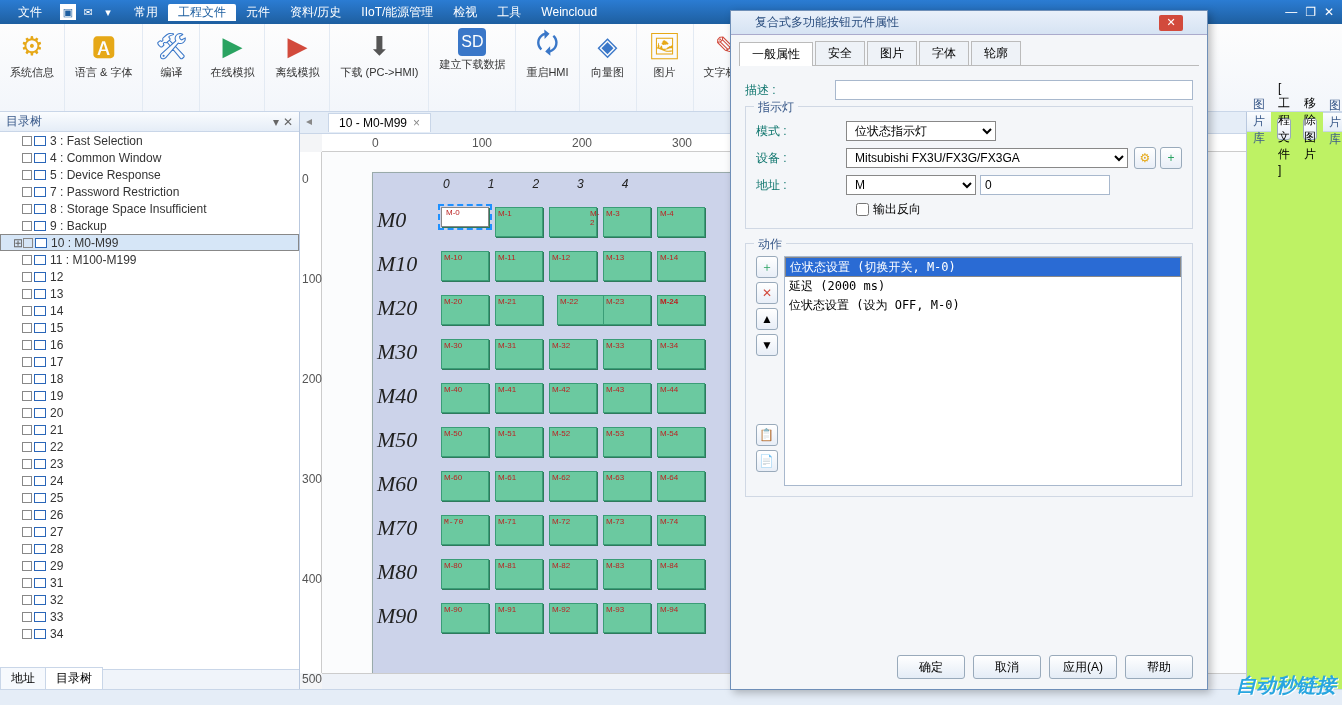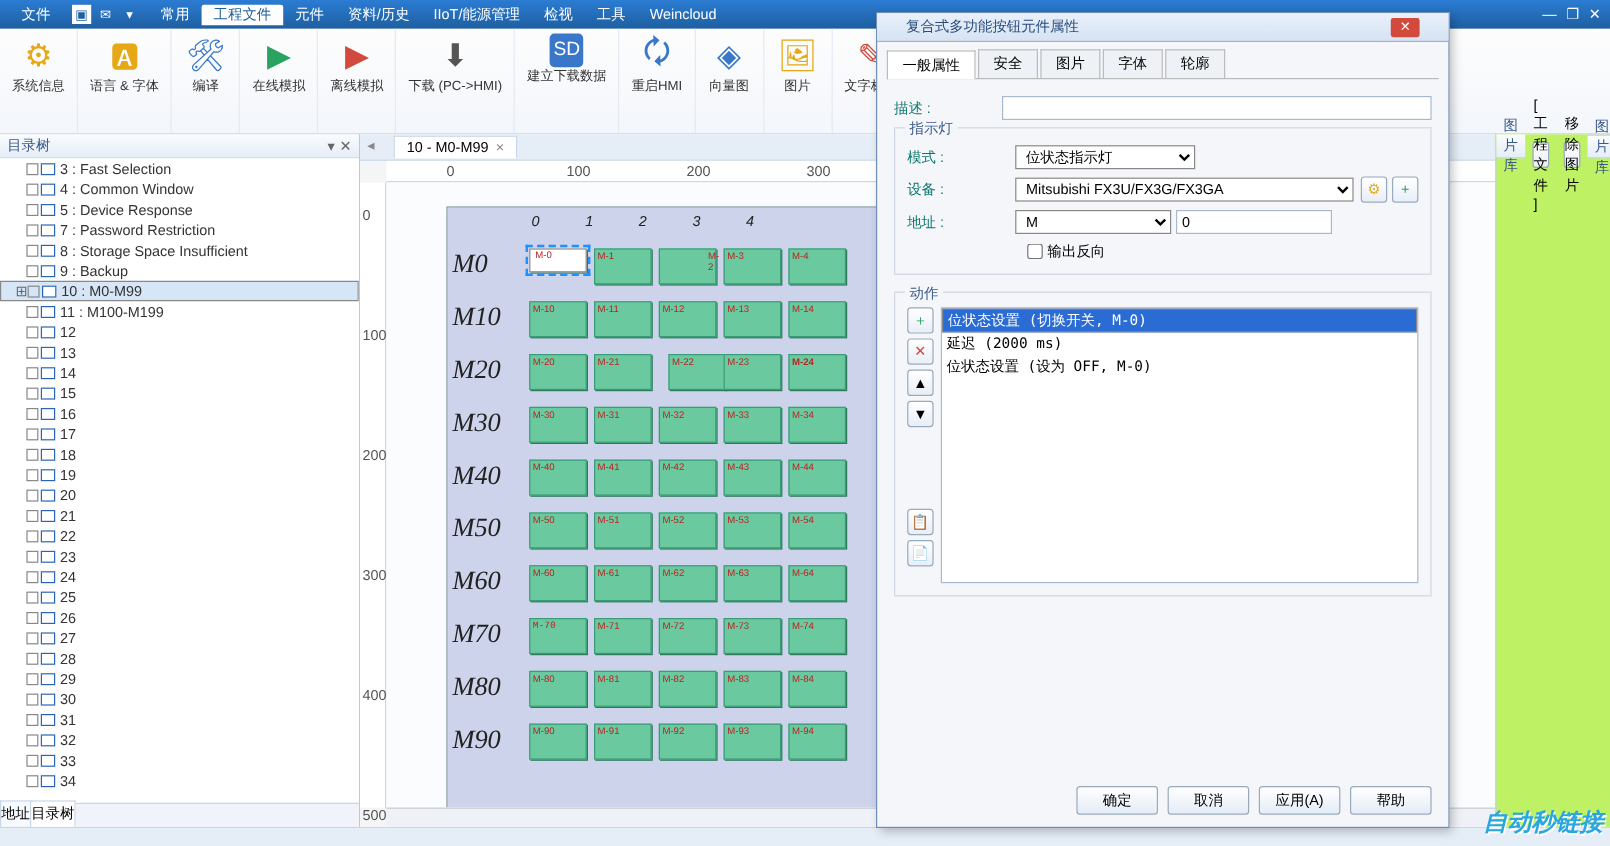--- a/index.html
+++ b/index.html
@@ -17,21 +17,21 @@
 .leftpanel{width:300px;border-right:1px solid #b9c8de;display:flex;flex-direction:column}
 .panelhdr{height:20px;background:linear-gradient(#fafcfe,#e5edf7);border-bottom:1px solid #c9d6e8;display:flex;align-items:center;padding:0 6px}
 .panelhdr .ttl{color:#3a5a8a}
 .panelhdr .pctrl{margin-left:auto;display:flex;gap:4px;font-size:10px;color:#666}
 .tree{flex:1;overflow:auto;background:#fff}
 .tree .row{height:17px;display:flex;align-items:center;padding-left:12px;color:#333}
 .tree .row .box{width:10px;height:10px;border:1px solid #888;margin-right:2px}
 .tree .row .pg{width:12px;height:10px;border:1px solid #2a66b8;background:#fff;margin-right:4px}
 .tree .row.sel{background:#d6e6f7}
 .bottabs{height:20px;border-top:1px solid #c9d6e8;display:flex;align-items:flex-end;background:#f0f4fa}
-.bottabs .t{border:1px solid #c9d6e8;border-bottom:none;padding:2px 0;margin-right:-1px;background:#f6f9fd}
+.bottabs .t{border:1px solid #c9d6e8;border-bottom:none;padding:2px 10px;margin-right:-1px;background:#f6f9fd}
 .bottabs .t.act{background:#fff}
 .center{flex:1;position:relative;background:#f4f5f7;overflow:hidden}
 .doctab{height:22px;background:#e5edf7;border-bottom:1px solid #c9d6e8;display:flex;align-items:center;padding-left:28px}
 .doctab .tab{background:#fff;border:1px solid #c9d6e8;border-bottom:none;padding:2px 10px;display:flex;align-items:center;gap:6px}
 .doctab .tab .x{color:#888}
 .hruler{height:18px;background:#fff;border-bottom:1px solid #ccc;margin-left:22px;position:relative;font-size:9px;color:#555}
 .hruler span{position:absolute;top:2px}
 .vruler{width:22px;position:absolute;left:0;top:40px;bottom:16px;background:#fff;border-right:1px solid #ccc;font-size:9px;color:#555}
 .vruler span{position:absolute;left:2px}
 .canvas{position:absolute;left:22px;top:40px;right:0;bottom:16px;background:#fbfcfd;overflow:hidden}
@@ -311,26 +311,20 @@
           <span style="width:10px"></span>
           <span class="box"></span>
           <span class="pg"></span>
           <span>28</span>
         </div>
         <div class="row">
           <span style="width:10px"></span>
           <span class="box"></span>
           <span class="pg"></span>
           <span>29</span>
-        </div>
-        <div class="row">
-          <span style="width:10px"></span>
-          <span class="box"></span>
-          <span class="pg"></span>
-          <span>30</span>
         </div>
         <div class="row">
           <span style="width:10px"></span>
           <span class="box"></span>
           <span class="pg"></span>
           <span>31</span>
         </div>
         <div class="row">
           <span style="width:10px"></span>
           <span class="box"></span>

